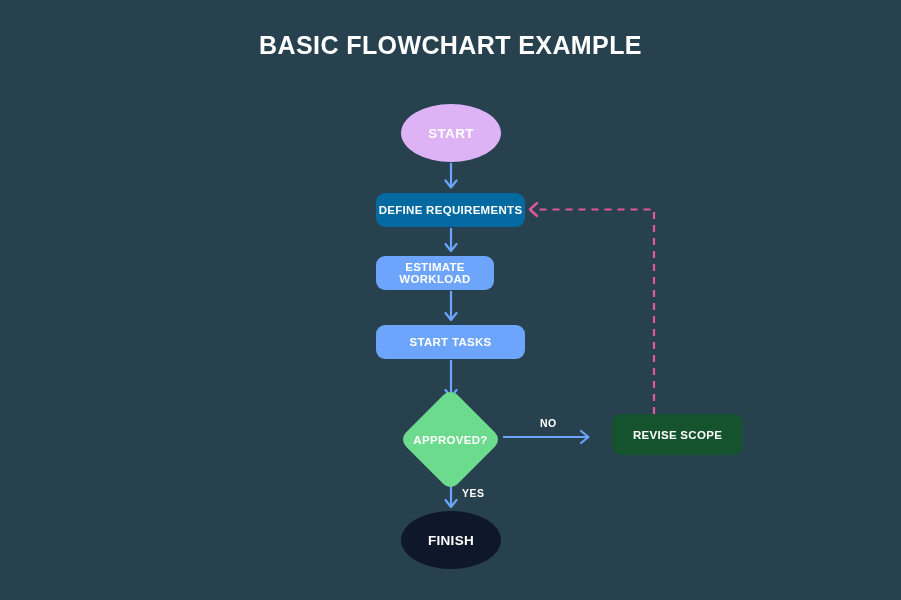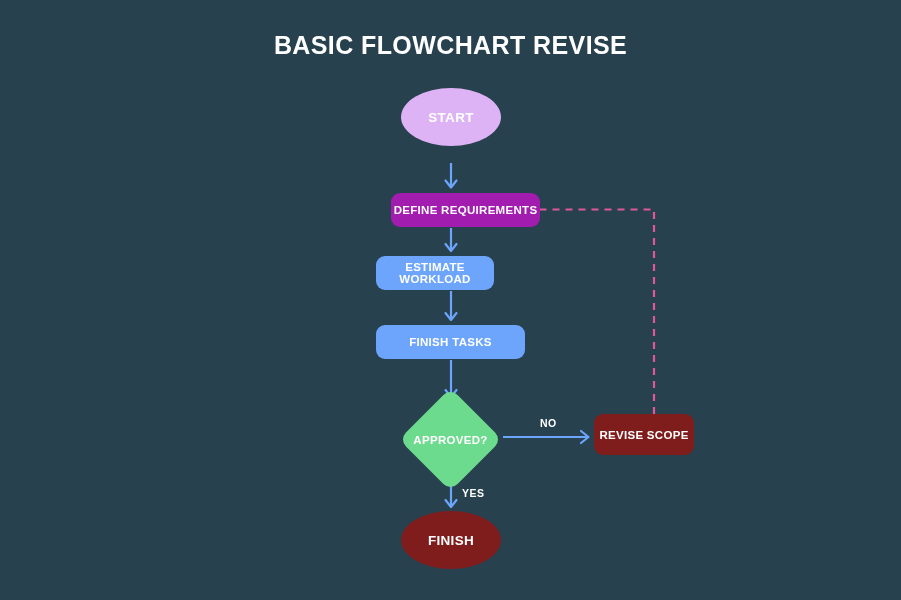--- a/index.html
+++ b/index.html
@@ -91,21 +91,21 @@
     font-size: 10.5px;
     letter-spacing: 0.5px;
     font-family: "Liberation Sans", sans-serif;
   }
 </style>
 </head>
 <body>
 
 <div id="canvas">
 
-  <div class="chart-title">BASIC FLOWCHART REVISE</div>
+  <div class="chart-title">BASIC FLOWCHART EXAMPLE</div>
 
   <svg id="flow-svg" viewBox="0 0 901 600" xmlns="http://www.w3.org/2000/svg">
 
     <g>
       <line x1="451" y1="163" x2="451" y2="187" stroke="#6ca5fb" stroke-width="2.2"></line>
       <polyline points="445.5,180.5 451,187.5 456.5,180.5" fill="none" stroke="#6ca5fb" stroke-width="2.2" stroke-linecap="round" stroke-linejoin="round"></polyline>
     </g>
 
     <g>
       <line x1="451" y1="228" x2="451" y2="251" stroke="#6ca5fb" stroke-width="2.2"></line>
@@ -131,46 +131,46 @@
       <line x1="451" y1="471" x2="451" y2="507" stroke="#6ca5fb" stroke-width="2.2"></line>
       <polyline points="445.5,500 451,507 456.5,500" fill="none" stroke="#6ca5fb" stroke-width="2.2" stroke-linecap="round" stroke-linejoin="round"></polyline>
     </g>
 
     <g>
       <polyline points="654,414 654,209.5 537,209.5" fill="none" stroke="#e0589a" stroke-width="2.2" stroke-dasharray="7 6" stroke-linecap="butt"></polyline>
       <polyline points="537,203 530,209.5 537,216" fill="none" stroke="#e0589a" stroke-width="2.4" stroke-linecap="round" stroke-linejoin="round"></polyline>
     </g>
   </svg>
 
-  <div class="node node-terminal" style="left:401px; top:88px; width:100px; height:58px; background:#ddb3f5;">
+  <div class="node node-terminal" style="left:401px; top:104px; width:100px; height:58px; background:#ddb3f5;">
     <span>START</span>
   </div>
 
-  <div class="node node-process" style="left:376px; top:193px; width:149px; height:34px; background:#a21caf;margin-left:15px;">
+  <div class="node node-process" style="left:376px; top:193px; width:149px; height:34px; background:#0369a1;">
     <span>DEFINE REQUIREMENTS</span>
   </div>
 
   <div class="node node-process" style="left:376px; top:256px; width:118px; height:34px; background:#6ca5fb;">
     <span>ESTIMATE WORKLOAD</span>
   </div>
 
   <div class="node node-process" style="left:376px; top:325px; width:149px; height:34px; background:#6ca5fb;">
-    <span>FINISH TASKS</span>
+    <span>START TASKS</span>
   </div>
 
   <div class="node-decision-wrap" style="left:414px; top:403px; width:73px; height:73px;">
     <div class="node-decision-shape" style="background:#6ddb8e;"></div>
     <div class="node-decision-label">APPROVED?</div>
   </div>
 
-  <div class="node node-process" style="left:594px; top:414px; width:100px; height:41px; background:#7f1d1d;">
+  <div class="node node-process" style="left:612px; top:414px; width:131px; height:41px; background:#14532d;">
     <span>REVISE SCOPE</span>
   </div>
 
-  <div class="node node-terminal" style="left:401px; top:511px; width:100px; height:58px; background:#7f1d1d;">
+  <div class="node node-terminal" style="left:401px; top:511px; width:100px; height:58px; background:#0f172a;">
     <span>FINISH</span>
   </div>
 
   <div class="edge-label" style="left:532px; top:417px;padding-left:8px;">NO</div>
 
   <div class="edge-label" style="left:462px; top:487px;">YES</div>
 
 </div>
 
 </body></html>

